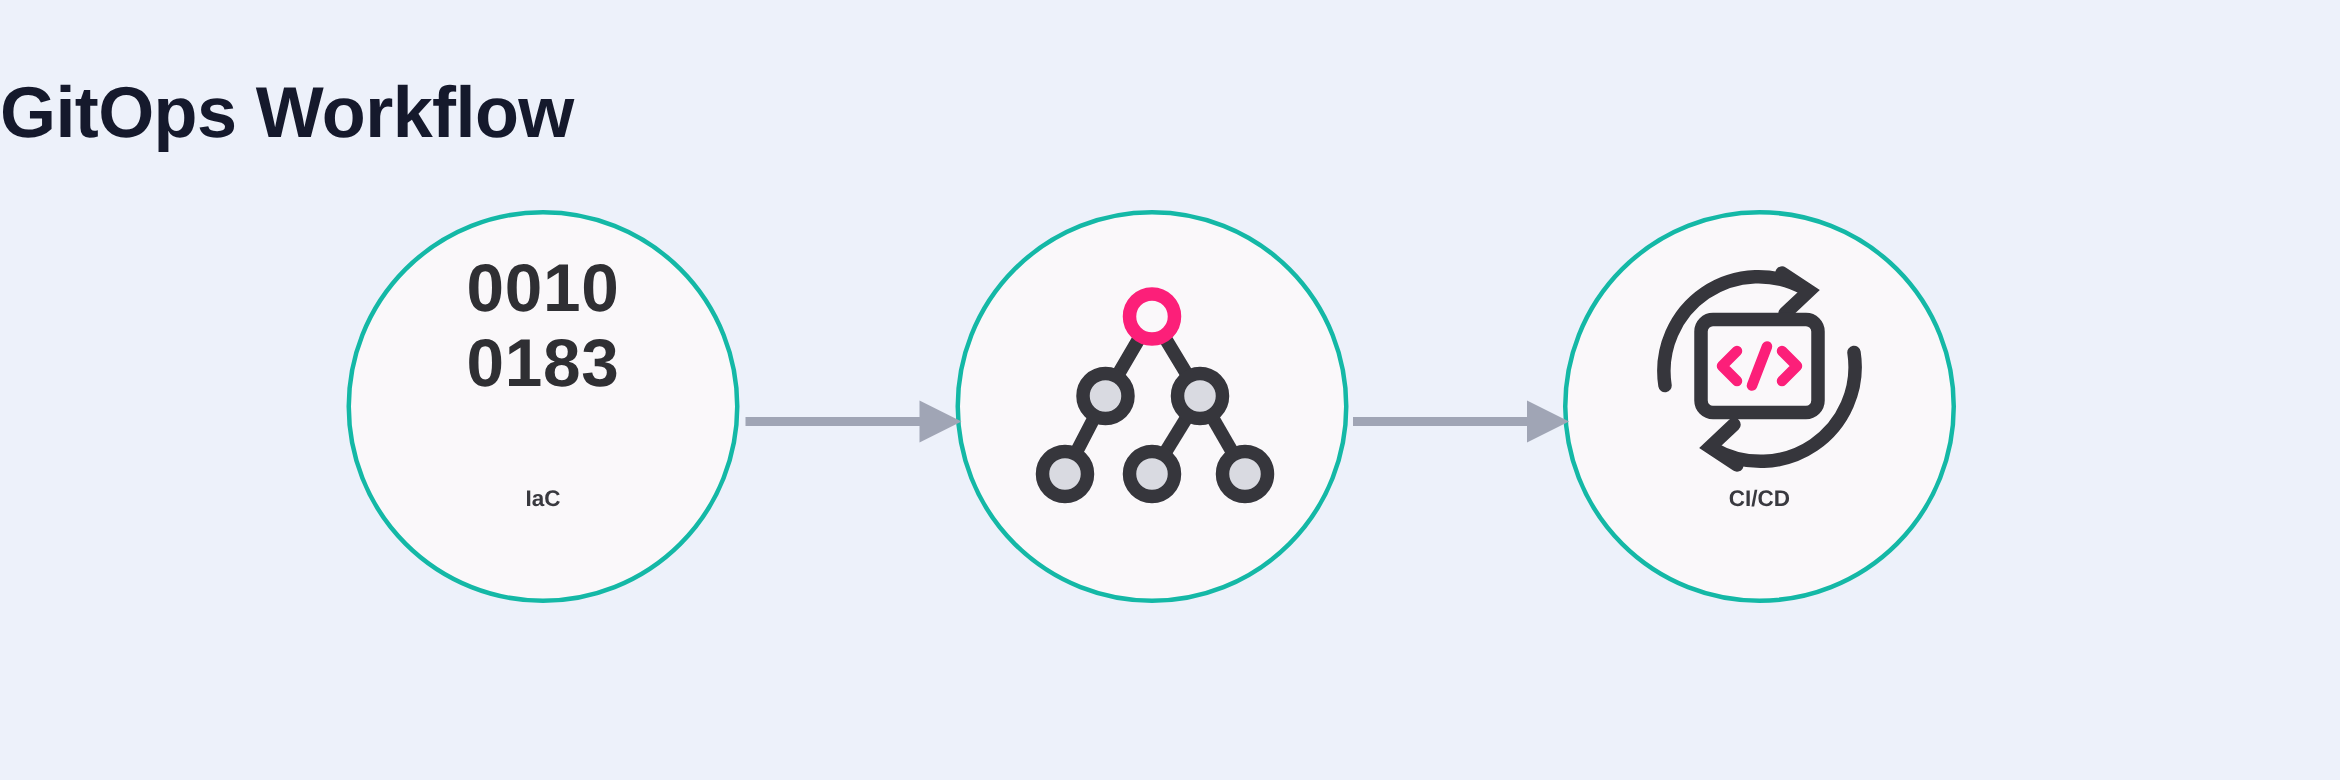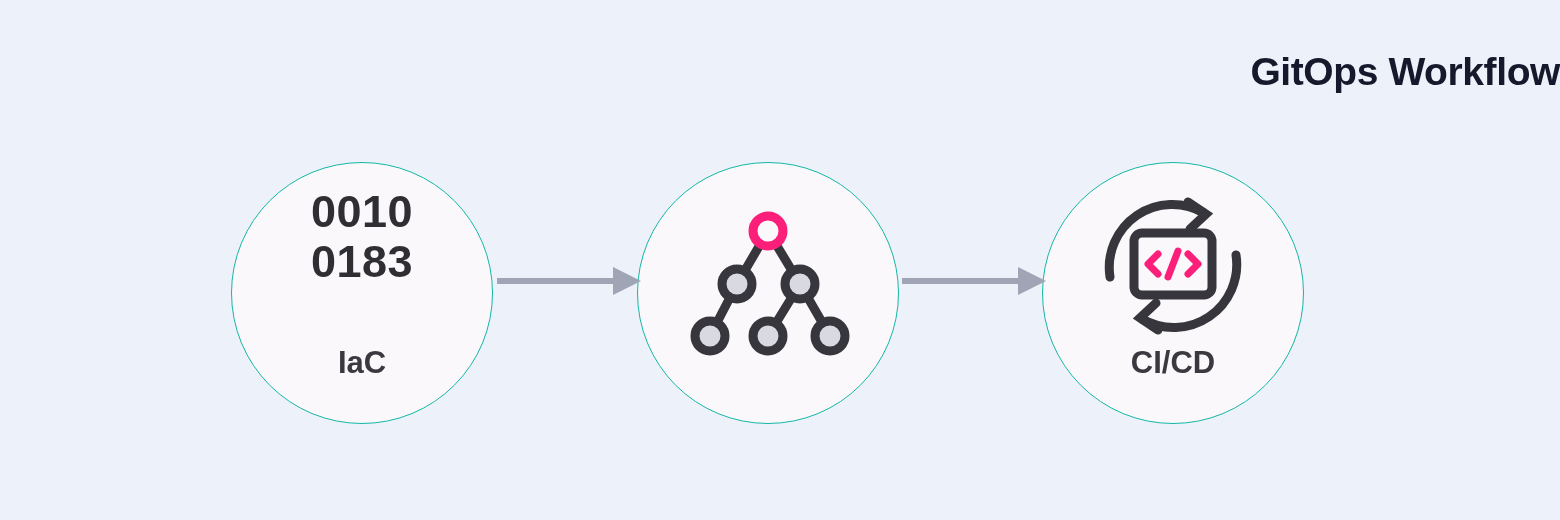--- a/index.html
+++ b/index.html
@@ -23,38 +23,38 @@
     width: 1560px;
     height: 520px;
   }
 
   
   .page-title {
     position: absolute;
     top: 52px;
     left: 0;
     width: 1560px;
-    text-align: right;
-    font-size: 39px;
+    text-align: left;
+    font-size: 48px;
     font-weight: 700;
     letter-spacing: -0.4px;
     color: #15192c;
     line-height: 1;
     white-space: nowrap;
   }
 
   
   .node {
     position: absolute;
     width: 262px;
     height: 262px;
     border-radius: 50%;
     background: #faf8fa;
-    border: 1px solid #14b8a6;
-    top: 162px;
+    border: 3px solid #14b8a6;
+    top: 140px;
   }
   .node.n1 { left: 231px; }
   .node.n2 { left: 637px; }
   .node.n3 { left: 1042px; }
 
   .node-inner {
     position: relative;
     width: 100%;
     height: 100%;
   }
@@ -74,21 +74,21 @@
   }
   .binary-row { display: block; white-space: nowrap; }
   .bit-accent { color: #fc1f79; }
 
   
   .node-caption {
     position: absolute;
     left: 0;
     width: 100%;
     text-align: center;
-    font-size: 31px;
+    font-size: 15px;
     font-weight: 700;
     color: #39393f;
     line-height: 1.28;
   }
   .node-caption.cap1 { top: 180px; }
   .node-caption.cap2 { top: 176px; }
   .node-caption.cap3 { top: 180px; }
   .cap-line { display: block; }
 
   

